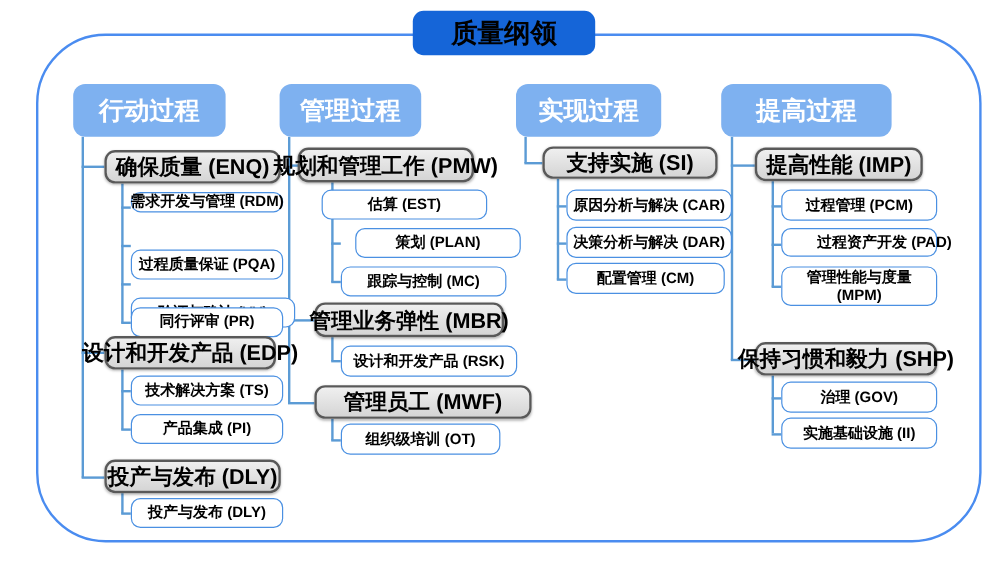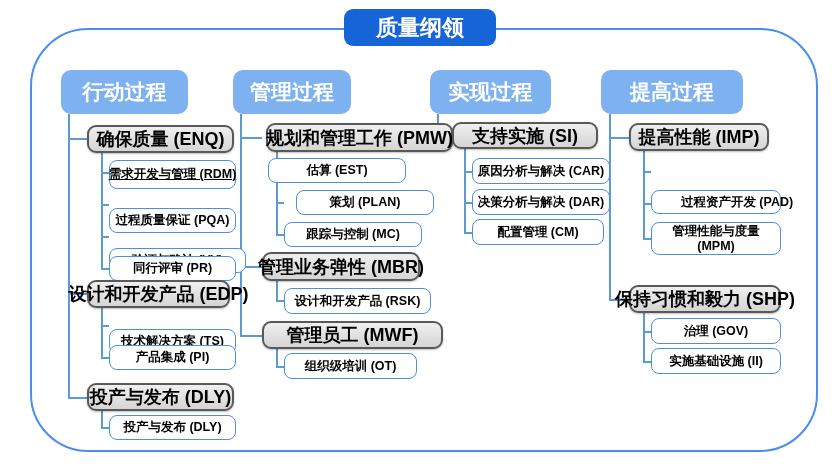--- a/index.html
+++ b/index.html
@@ -1,65 +1,66 @@
 <!DOCTYPE html>
 <html><head>
 <meta charset="utf-8">
 <style>
   html,body{margin:0;padding:0;background:#ffffff;font-family:"Liberation Sans","DejaVu Sans",sans-serif;}
   #stage{position:relative;width:839px;height:469px;background:#ffffff;overflow:hidden;}
   .container{position:absolute;left:30px;top:28px;width:788px;height:424px;border:2px solid #4a8cf0;border-radius:58px;background:#ffffff;box-sizing:border-box;}
-  .title{position:absolute;left:344px;top:9px;width:152px;height:37px;background:#1565d8;border-radius:9px;color:#ffffff;font-weight:bold;font-size:22px;display:flex;align-items:center;justify-content:center;white-space:nowrap;z-index:3;}
+  .title{position:absolute;left:344px;top:9px;width:152px;height:37px;background:#1565d8;border-radius:9px;color:#000000;font-weight:bold;font-size:22px;display:flex;align-items:center;justify-content:center;white-space:nowrap;z-index:3;}
   .hdr{position:absolute;background:#7eb1f0;border-radius:10px;color:#ffffff;font-weight:bold;font-size:21px;display:flex;align-items:center;justify-content:center;white-space:nowrap;z-index:2;}
   .gbox{position:absolute;background:linear-gradient(180deg,#efefef,#d5d5d5);border:2px solid #595959;border-radius:9px;color:#000000;font-weight:bold;font-size:18px;display:flex;align-items:center;justify-content:center;white-space:nowrap;box-sizing:border-box;box-shadow:0 1px 2px rgba(0,0,0,0.25);z-index:2;}
   .wbox{position:absolute;background:#ffffff;border:1.5px solid #4a90e2;border-radius:8px;color:#000000;font-weight:bold;font-size:12.5px;display:flex;align-items:center;justify-content:center;white-space:nowrap;box-sizing:border-box;z-index:2;}
   .wbox.wrap{white-space:normal;text-align:center;line-height:1.15;padding:2px 4px;}
   .ln{position:absolute;background:#5b9bd5;z-index:1;}
   .ln.v{width:1.5px;}
   .ln.h{height:1.5px;}
 </style>
 </head>
 <body>
 
 <div id="stage">
 
   <div class="container"></div>
 
   <div class="title">质量纲领</div>
 
   <div class="hdr" style="left:61px;top:70px;width:127px;height:44px;">行动过程</div>
   <div class="gbox" style="left:87px;top:125px;width:147px;height:28px;">确保质量 (ENQ)</div>
-  <div class="wbox" style="left:109px;top:160px;width:127px;height:29px;text-decoration:underline;">需求开发与管理 (RDM)</div>
+  <div class="wbox" style="left:109px;top:160px;width:127px;height:17px;">需求开发与管理 (RDM)</div>
   <div class="wbox" style="left:109px;top:208px;width:127px;height:25px;">过程质量保证 (PQA)</div>
   <div class="wbox" style="left:109px;top:224px;width:137px;height:25px;margin-top:24px;">验证与确认 (VV)</div>
   <div class="wbox" style="left:109px;top:256px;width:127px;height:25px;">同行评审 (PR)</div>
   <div class="gbox" style="left:87px;top:280px;width:143px;height:28px;">设计和开发产品 (EDP)</div>
-  <div class="wbox" style="left:109px;top:313px;width:127px;height:25px;margin-top:16px;">技术解决方案 (TS)</div>
+  <div class="wbox" style="left:109px;top:313px;width:127px;height:25px;">技术解决方案 (TS)</div>
   <div class="wbox" style="left:109px;top:345px;width:127px;height:25px;">产品集成 (PI)</div>
   <div class="gbox" style="left:87px;top:383px;width:147px;height:28px;">投产与发布 (DLY)</div>
   <div class="wbox" style="left:109px;top:415px;width:127px;height:25px;">投产与发布 (DLY)</div>
 
   <div class="hdr" style="left:233px;top:70px;width:118px;height:44px;">管理过程</div>
-  <div class="gbox" style="left:266px;top:123px;width:187px;height:29px;">规划和管理工作 (PMW)</div>
+  <div class="gbox" style="left:248px;top:123px;width:147px;height:29px;">规划和管理工作 (PMW)</div>
   <div class="wbox" style="left:268px;top:158px;width:138px;height:25px;">估算 (EST)</div>
   <div class="wbox" style="left:284px;top:190px;width:138px;height:25px;margin-left:12px;">策划 (PLAN)</div>
   <div class="wbox" style="left:284px;top:222px;width:138px;height:25px;">跟踪与控制 (MC)</div>
   <div class="gbox" style="left:262px;top:252px;width:158px;height:29px;">管理业务弹性 (MBR)</div>
   <div class="wbox" style="left:284px;top:288px;width:147px;height:26px;">设计和开发产品 (RSK)</div>
   <div class="gbox" style="left:262px;top:321px;width:181px;height:28px;">管理员工 (MWF)</div>
   <div class="wbox" style="left:284px;top:353px;width:133px;height:26px;">组织级培训 (OT)</div>
 
   <div class="hdr" style="left:430px;top:70px;width:121px;height:44px;">实现过程</div>
   <div class="gbox" style="left:452px;top:122px;width:146px;height:27px;">支持实施 (SI)</div>
   <div class="wbox" style="left:472px;top:158px;width:138px;height:26px;">原因分析与解决 (CAR)</div>
   <div class="wbox" style="left:472px;top:189px;width:138px;height:26px;">决策分析与解决 (DAR)</div>
   <div class="wbox" style="left:472px;top:219px;width:132px;height:26px;">配置管理 (CM)</div>
 
   <div class="hdr" style="left:601px;top:70px;width:142px;height:44px;">提高过程</div>
   <div class="gbox" style="left:629px;top:123px;width:140px;height:28px;">提高性能 (IMP)</div>
+  <div class="wbox" style="left:651px;top:158px;width:130px;height:26px;">过程管理 (PCM)</div>
   <div class="wbox" style="left:651px;top:190px;width:130px;height:24px;padding-left:42px;">过程资产开发 (PAD)</div>
   <div class="wbox wrap" style="left:651px;top:222px;width:130px;height:33px;">管理性能与度量 (MPM)</div>
   <div class="gbox" style="left:629px;top:285px;width:152px;height:28px;">保持习惯和毅力 (SHP)</div>
   <div class="wbox" style="left:651px;top:318px;width:130px;height:26px;">治理 (GOV)</div>
   <div class="wbox" style="left:651px;top:348px;width:130px;height:26px;">实施基础设施 (II)</div>
 
   <div class="ln v" style="left:68px;top:114px;height:284px;"></div>
   <div class="ln h" style="left:68px;top:138px;width:19px;"></div>
   <div class="ln h" style="left:68px;top:293px;width:19px;"></div>
   <div class="ln h" style="left:68px;top:397px;width:19px;"></div>

